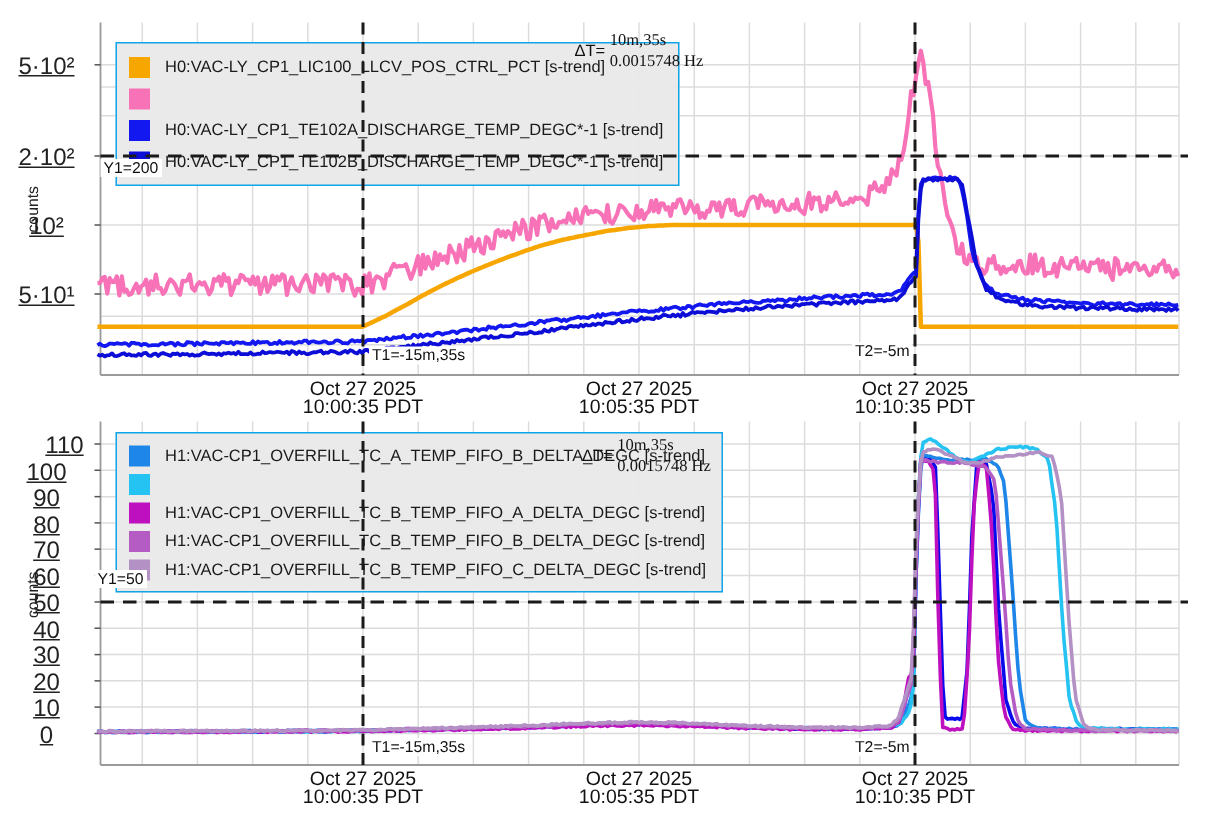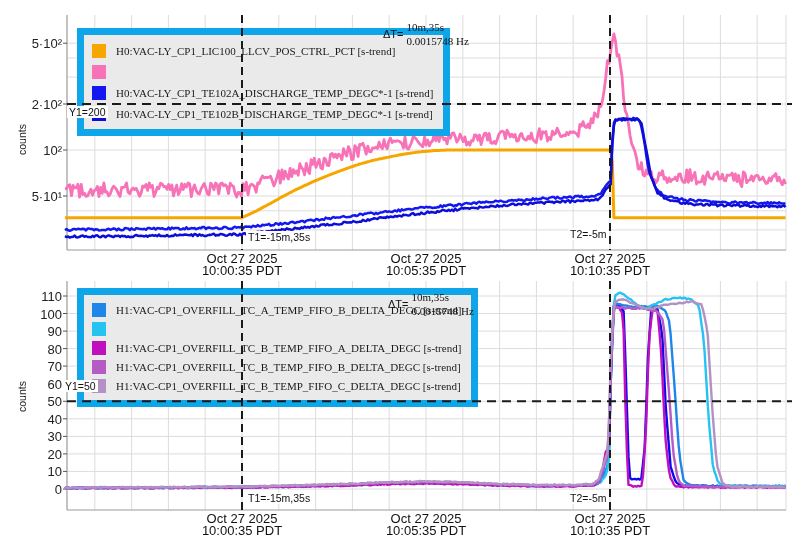--- a/index.html
+++ b/index.html
@@ -1,26 +1,26 @@
 <!DOCTYPE html>
 <html><head>
 <meta charset="utf-8">
 <style>
   html,body{margin:0;padding:0;background:#ffffff;font-family:"Liberation Sans",sans-serif;}
   #app{position:relative;width:804px;height:551px;background:#ffffff;overflow:hidden;}
   svg.layer{position:absolute;left:0;top:0;}
   #base-svg{z-index:1;}
   #overlay-svg{z-index:3;pointer-events:none;}
-  .legend{position:absolute;z-index:2;background:rgba(233,233,233,0.96);border:7px solid #0ea5e9;padding:5px 10px 5px 8px;font-family:Liberation Serif, serif;}
+  .legend{position:absolute;z-index:2;background:rgba(233,233,233,0.96);border:1px solid #0ea5e9;padding:5px 10px 5px 8px;}
   .legend-row{display:flex;align-items:center;}
   .legend.top .legend-row{height:21px;}
   .legend.bottom .legend-row{height:19px;}
   .swatch{width:14px;height:14px;flex:0 0 14px;margin-right:10px;}
   .legend-label{font-size:11px;color:#1a1a1a;white-space:nowrap;letter-spacing:0px;}
-  .tick-label{position:absolute;left:0;width:62px;text-align:right;font-size:13px;color:#222;z-index:2;white-space:nowrap;}
+  .tick-label{position:absolute;left:0;width:62px;text-align:center;font-size:16px;color:#222;z-index:2;white-space:nowrap;text-decoration:underline;}
   .date-label{position:absolute;width:100px;text-align:center;font-size:13px;line-height:12px;color:#111;z-index:2;}
   .ylabel{position:absolute;font-size:10.5px;color:#222;transform:rotate(-90deg);transform-origin:left top;z-index:2;white-space:nowrap;}
   .anno{position:absolute;display:flex;align-items:center;font-size:11px;color:#111;z-index:2;}
   .anno .col{display:flex;flex-direction:column;margin-left:3px;line-height:14px;font-family:Liberation Serif, serif;}
   .cursor-label{position:absolute;z-index:4;background:#ffffff;font-size:10.5px;color:#111;padding:0 2px;white-space:nowrap;}
 </style>
 </head>
 <body>
 
 <div id="app">
@@ -229,21 +229,21 @@
     <div class="tick-label" style="top: 464px;">10</div>
     <div class="tick-label" style="top: 447px;">20</div>
     <div class="tick-label" style="top: 429px;">30</div>
     <div class="tick-label" style="top: 412px;">40</div>
     <div class="tick-label" style="top: 394px;">50</div>
     <div class="tick-label" style="top: 377px;">60</div>
     <div class="tick-label" style="top: 359px;">70</div>
     <div class="tick-label" style="top: 342px;">80</div>
     <div class="tick-label" style="top: 324px;">90</div>
     <div class="tick-label" style="top: 307px;">100</div>
-    <div class="tick-label" style="top: 289px;">110</div>
+    <div class="tick-label" style="top: 289px; margin-left: 12px;">110</div>
     <div class="date-label" style="left: 192px; top: 513px;">
       <div>Oct 27 2025</div>
       <div>10:00:35 PDT</div>
     </div>
     <div class="date-label" style="left: 376px; top: 513px;">
       <div>Oct 27 2025</div>
       <div>10:05:35 PDT</div>
     </div>
     <div class="date-label" style="left: 560px; top: 513px;">
       <div>Oct 27 2025</div>

